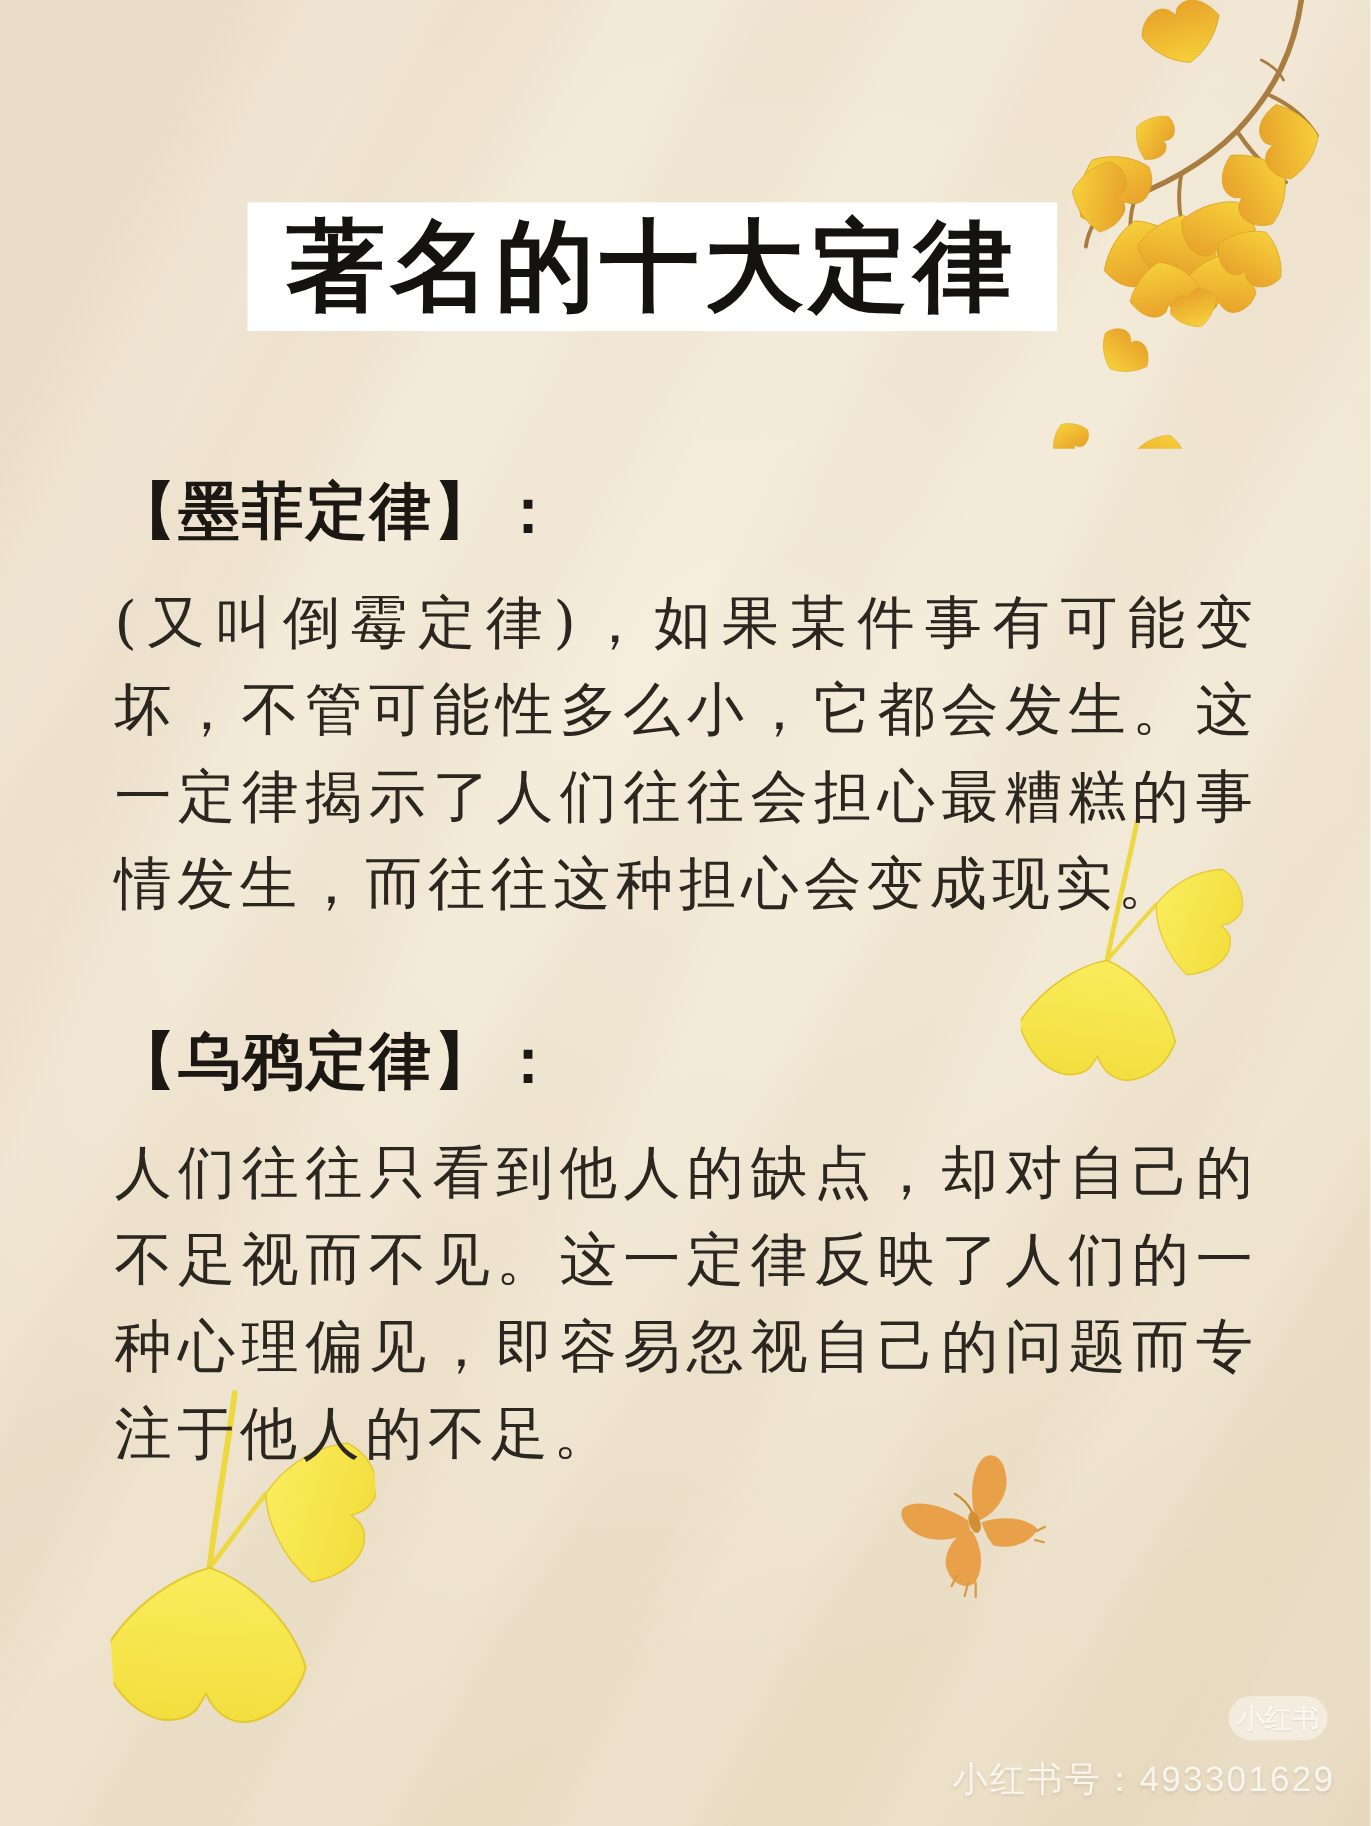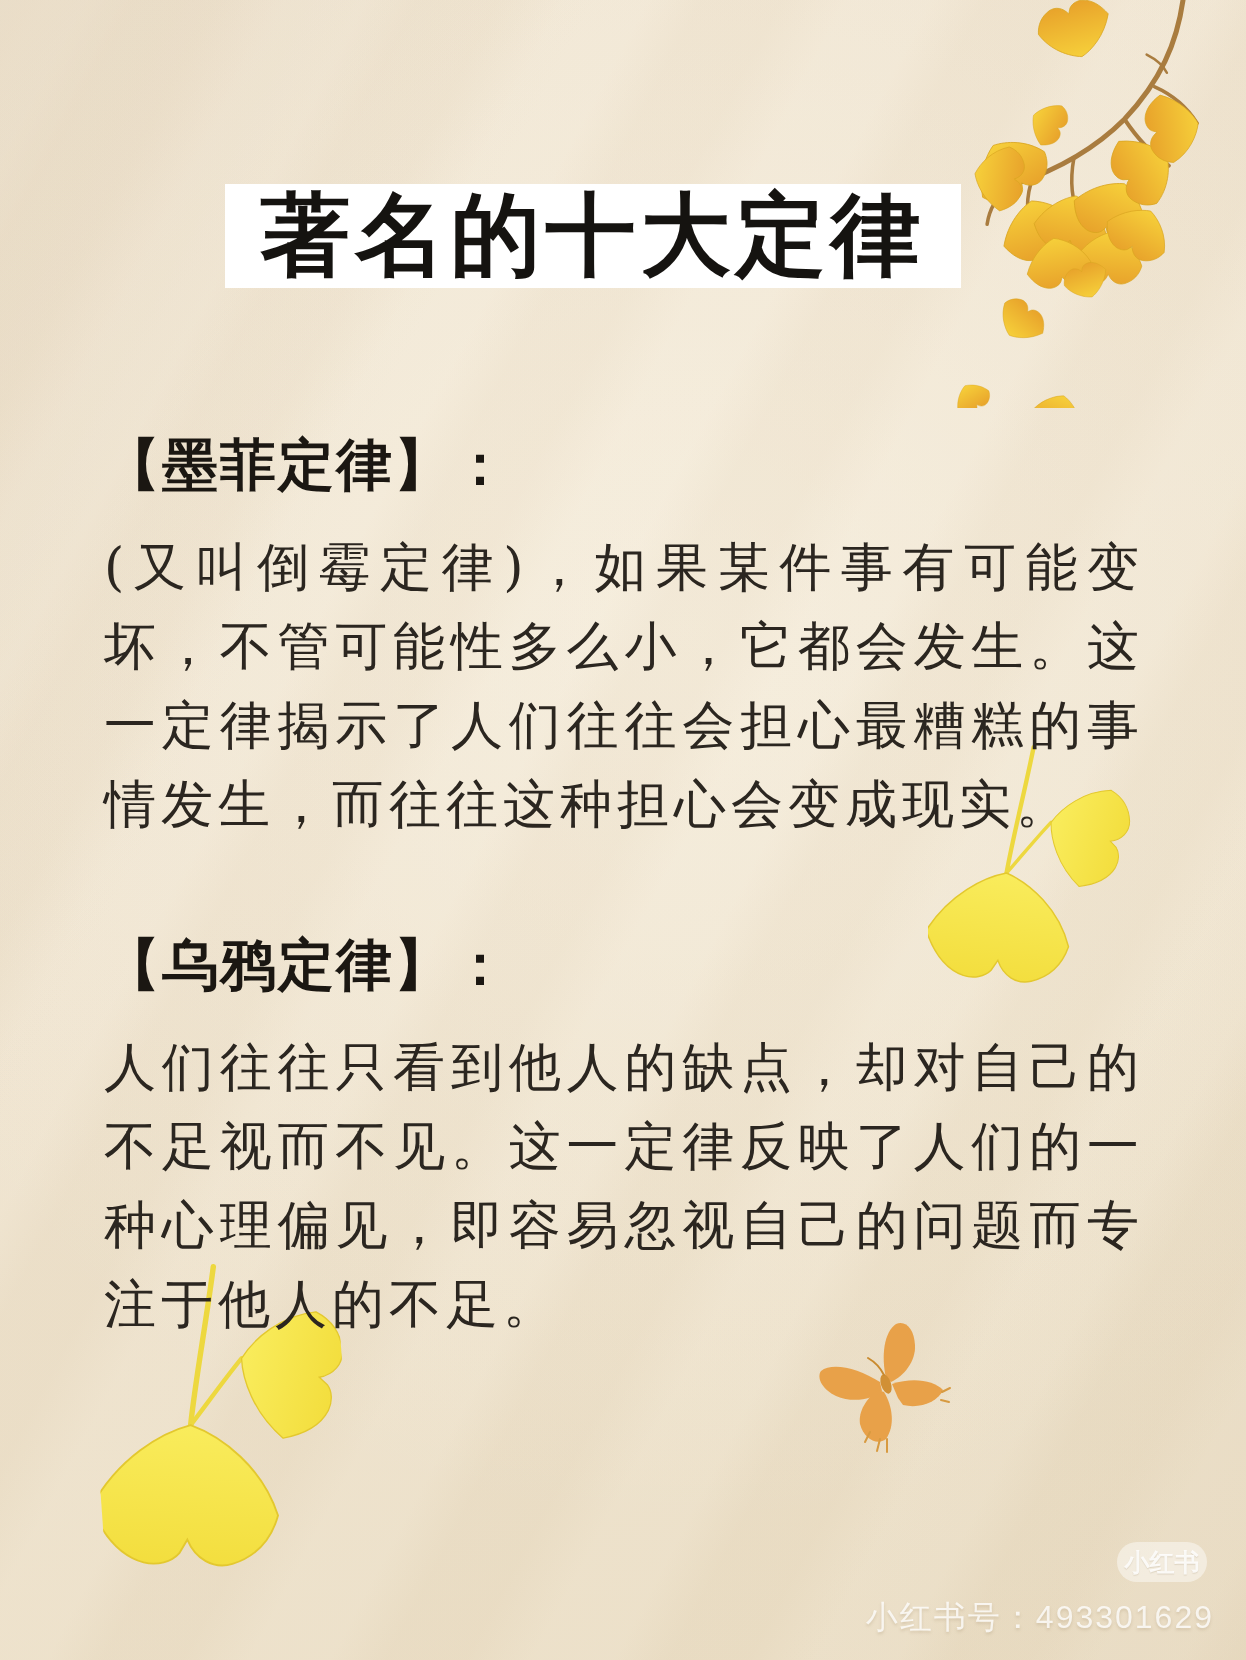--- a/index.html
+++ b/index.html
@@ -24,21 +24,21 @@
       repeating-linear-gradient(118deg,
         rgba(255,252,244,0.10) 0px, rgba(255,252,244,0.10) 70px,
         rgba(221,205,178,0.10) 120px, rgba(221,205,178,0.10) 190px,
         rgba(255,252,244,0.10) 250px);
     pointer-events: none;
   }
 
   .title-box {
     position: absolute;
     left: 225px; top: 184px;
-    width: 736px; height: 104px;
+    width: 736px; height: 117px;
     background: #FFFFFF;
     display: flex; align-items: center; justify-content: center;
   }
   .title-box h1 {
     margin: 0;
     font-size: 90px;
     font-weight: 900;
     letter-spacing: 5px;
     color: #151310;
     white-space: nowrap;
@@ -71,21 +71,21 @@
   .deco-leaves-bl    { left: 96px;  top: 1258px; width: 250px; height: 330px; transform: rotate(-4deg); }
   .deco-butterfly    { left: 814px; top: 1318px; width: 150px; height: 148px; }
 
   .watermark-badge {
     position: absolute;
     left: 1117px; top: 1542px;
     width: 90px; height: 40px;
     border-radius: 20px;
     background: rgba(255,255,255,0.45);
     display: flex; align-items: center; justify-content: center;
-    font-size: 25px; font-weight: 700;
+    font-size: 25px; font-weight: 400;
     color: rgba(255,255,255,0.85);
     text-shadow: 0 1px 1px rgba(160,140,105,0.25);
   }
   .watermark-account {
     position: absolute;
     right: 32px; top: 1596px;
     font-size: 32px;
     letter-spacing: 2px;
     color: rgba(255,255,255,0.78);
     text-shadow: 0 2px 3px rgba(150,128,92,0.25);

